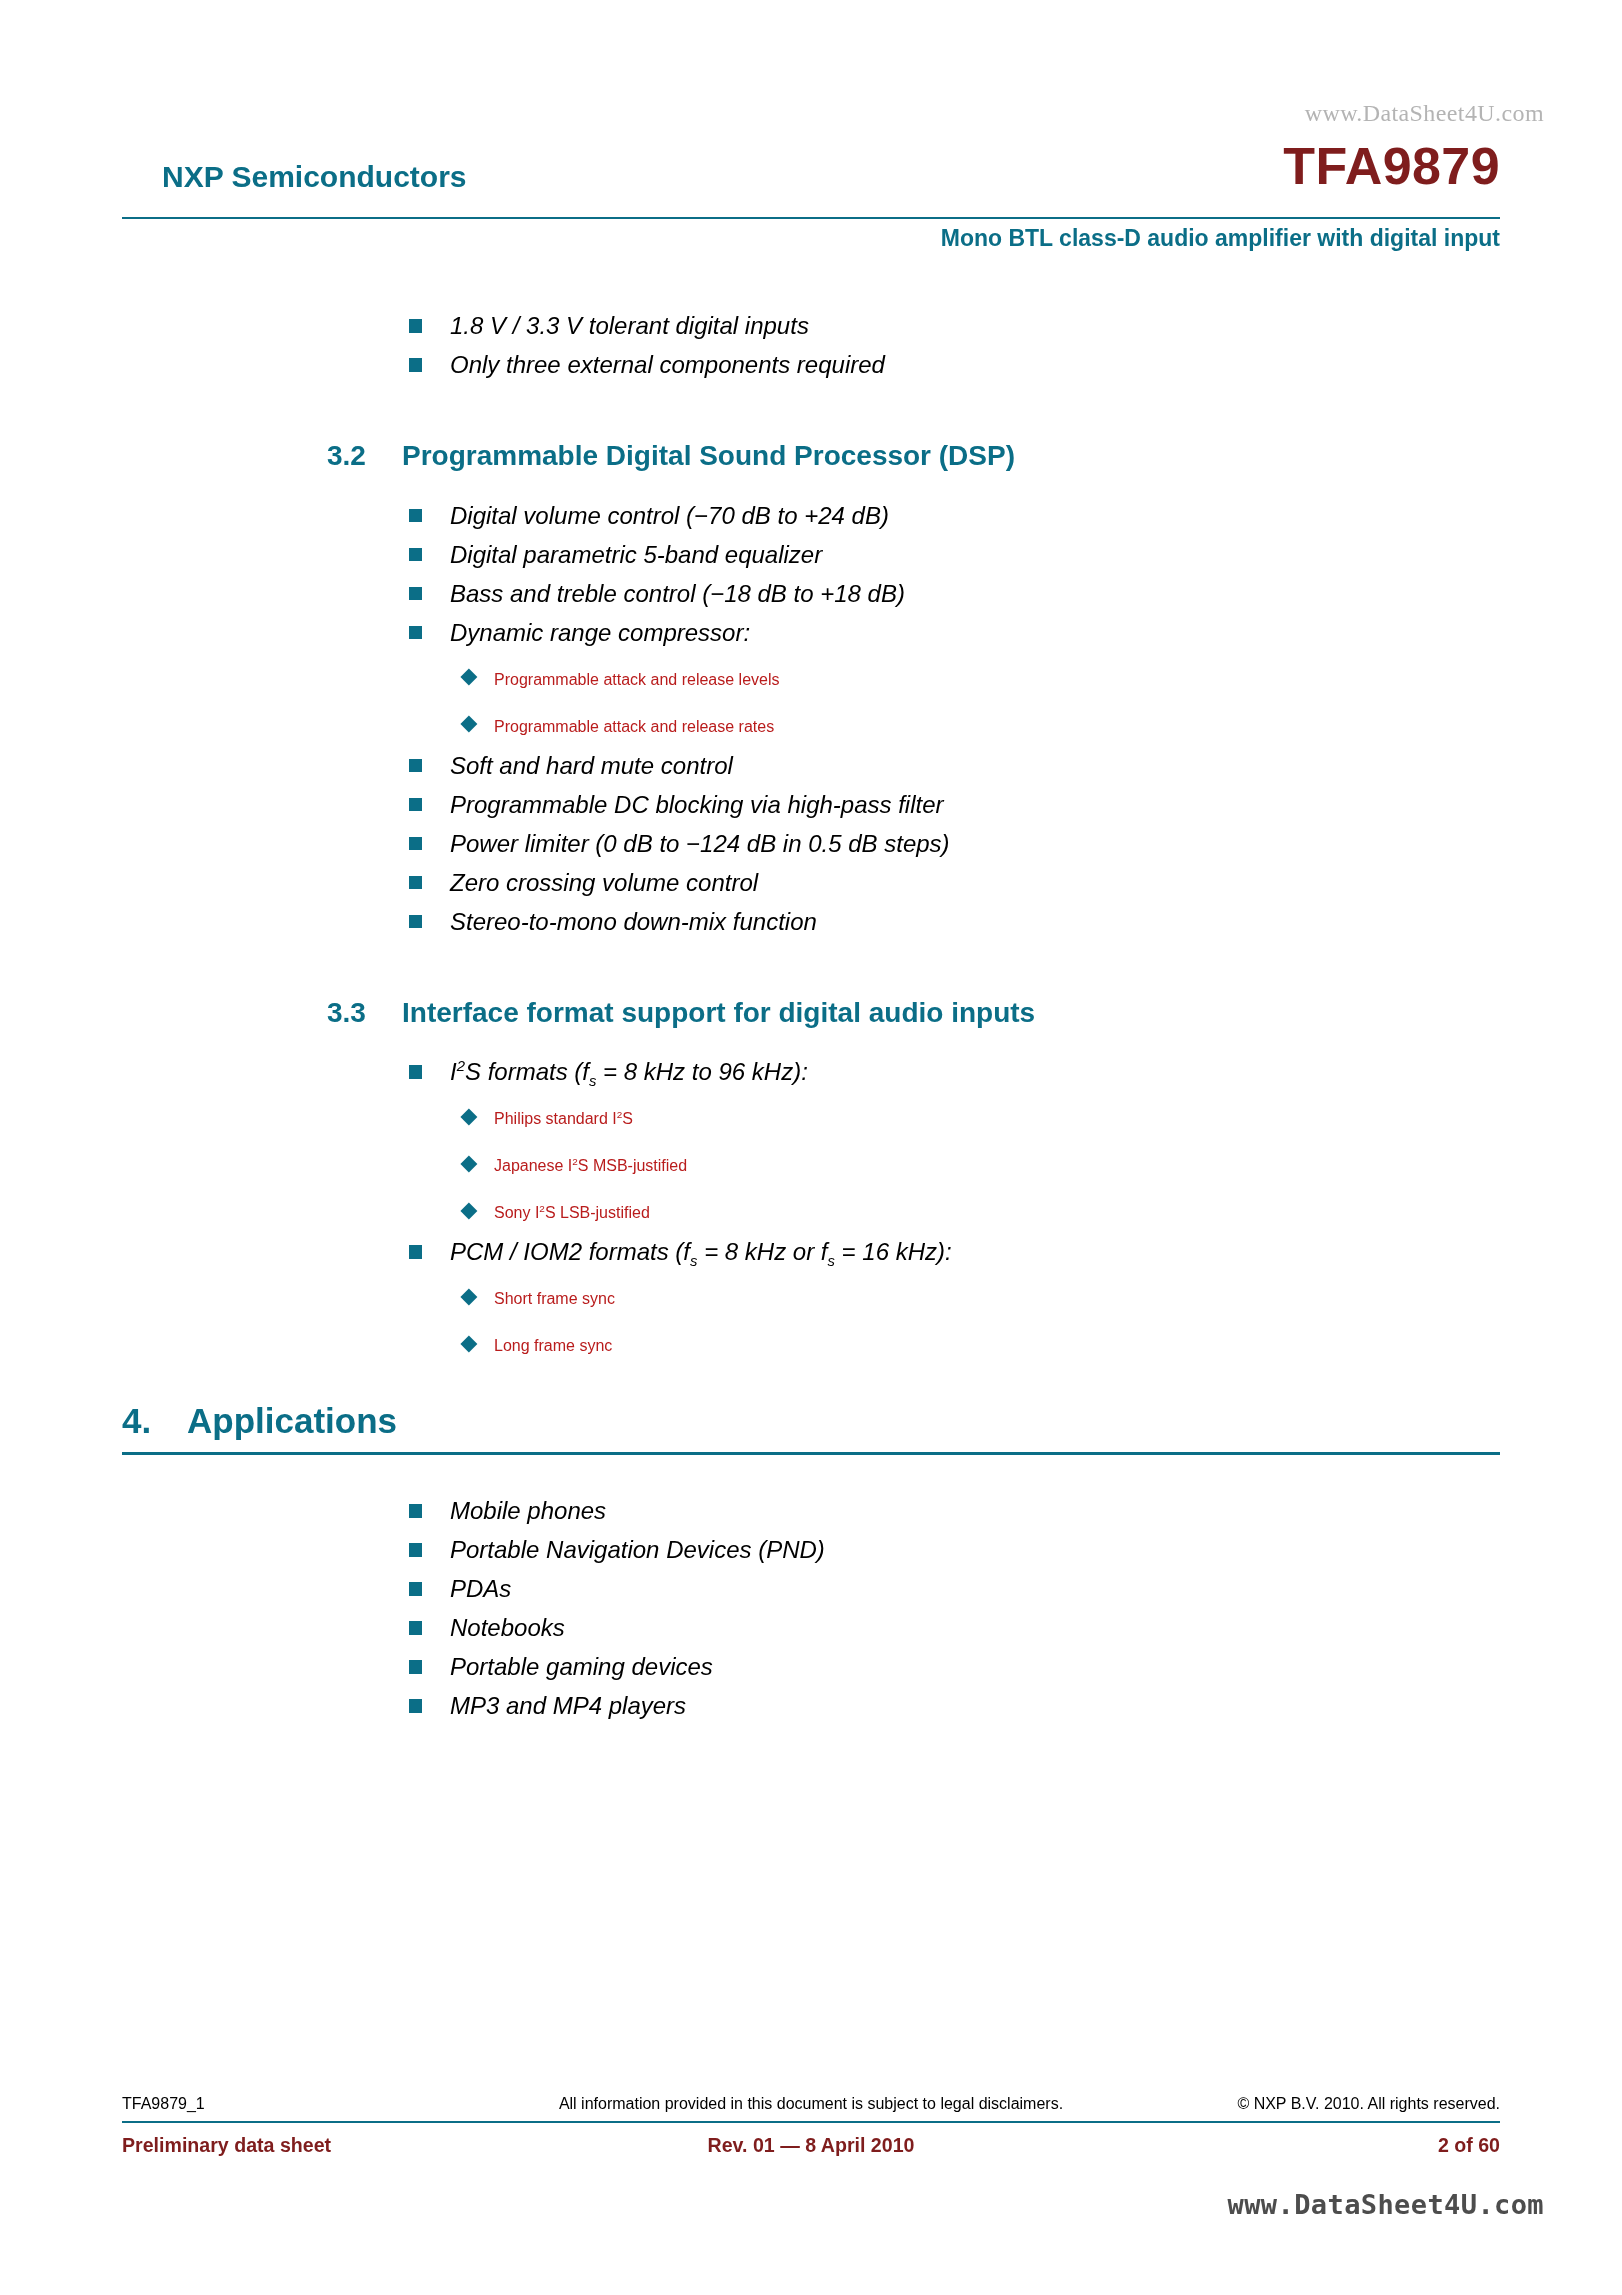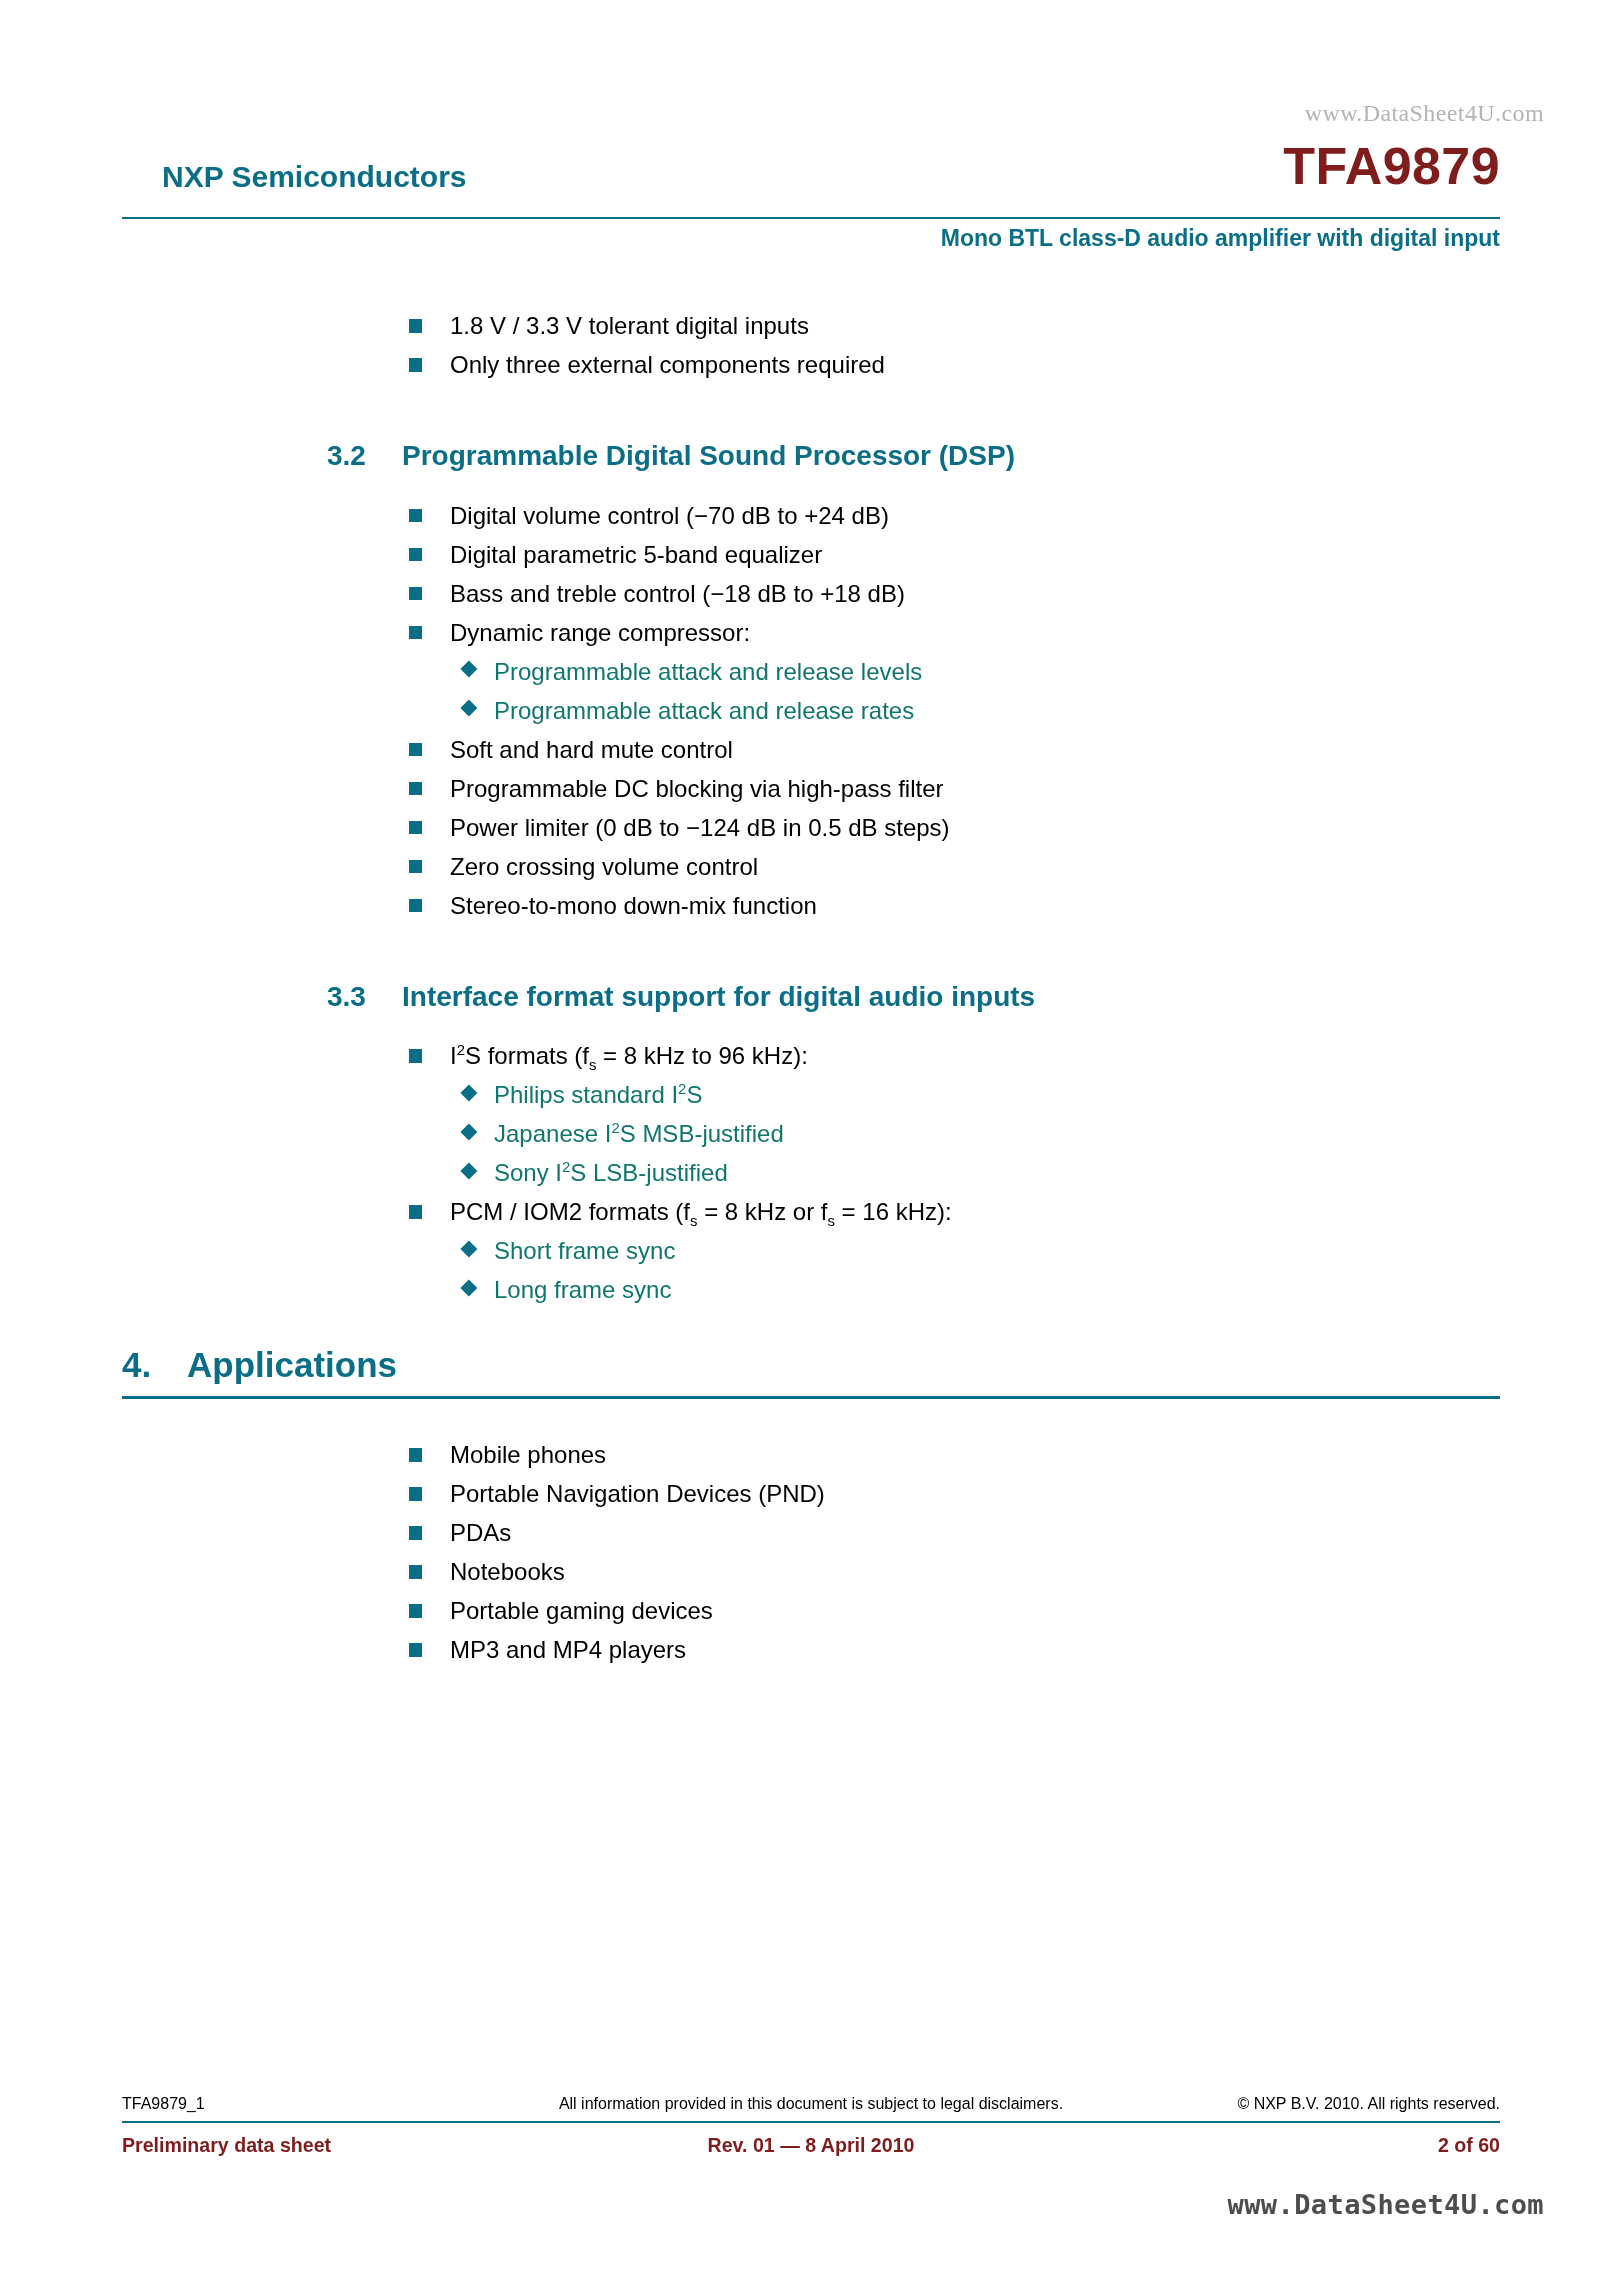--- a/index.html
+++ b/index.html
@@ -88,36 +88,38 @@
     margin: 0;
     padding: 0;
   }
   li.bullet {
     position: relative;
     padding-left: 41px;
     margin-left: 287px;
     font-size: 24px;
     line-height: 39px;
     color: #000000;
+    font-style: italic;
   }
   li.bullet > .sq {
     position: absolute;
     left: 0;
     top: 13.3px;
     width: 13.3px;
     height: 13.3px;
     background: #0b6e87;
   }
   li.sub {
     position: relative;
     padding-left: 33px;
     margin-left: 339px;
-    font-size: 24px;
+    font-size: 16px;
     line-height: 39px;
-    color: #0f766e;
+    color: #b91c1c;
+    margin-top: 8px;
   }
   li.sub > .dia {
     position: absolute;
     left: 1.6px;
     top: 11.8px;
     width: 11.8px;
     height: 11.8px;
     background: #0b6e87;
     transform: rotate(45deg);
   }

